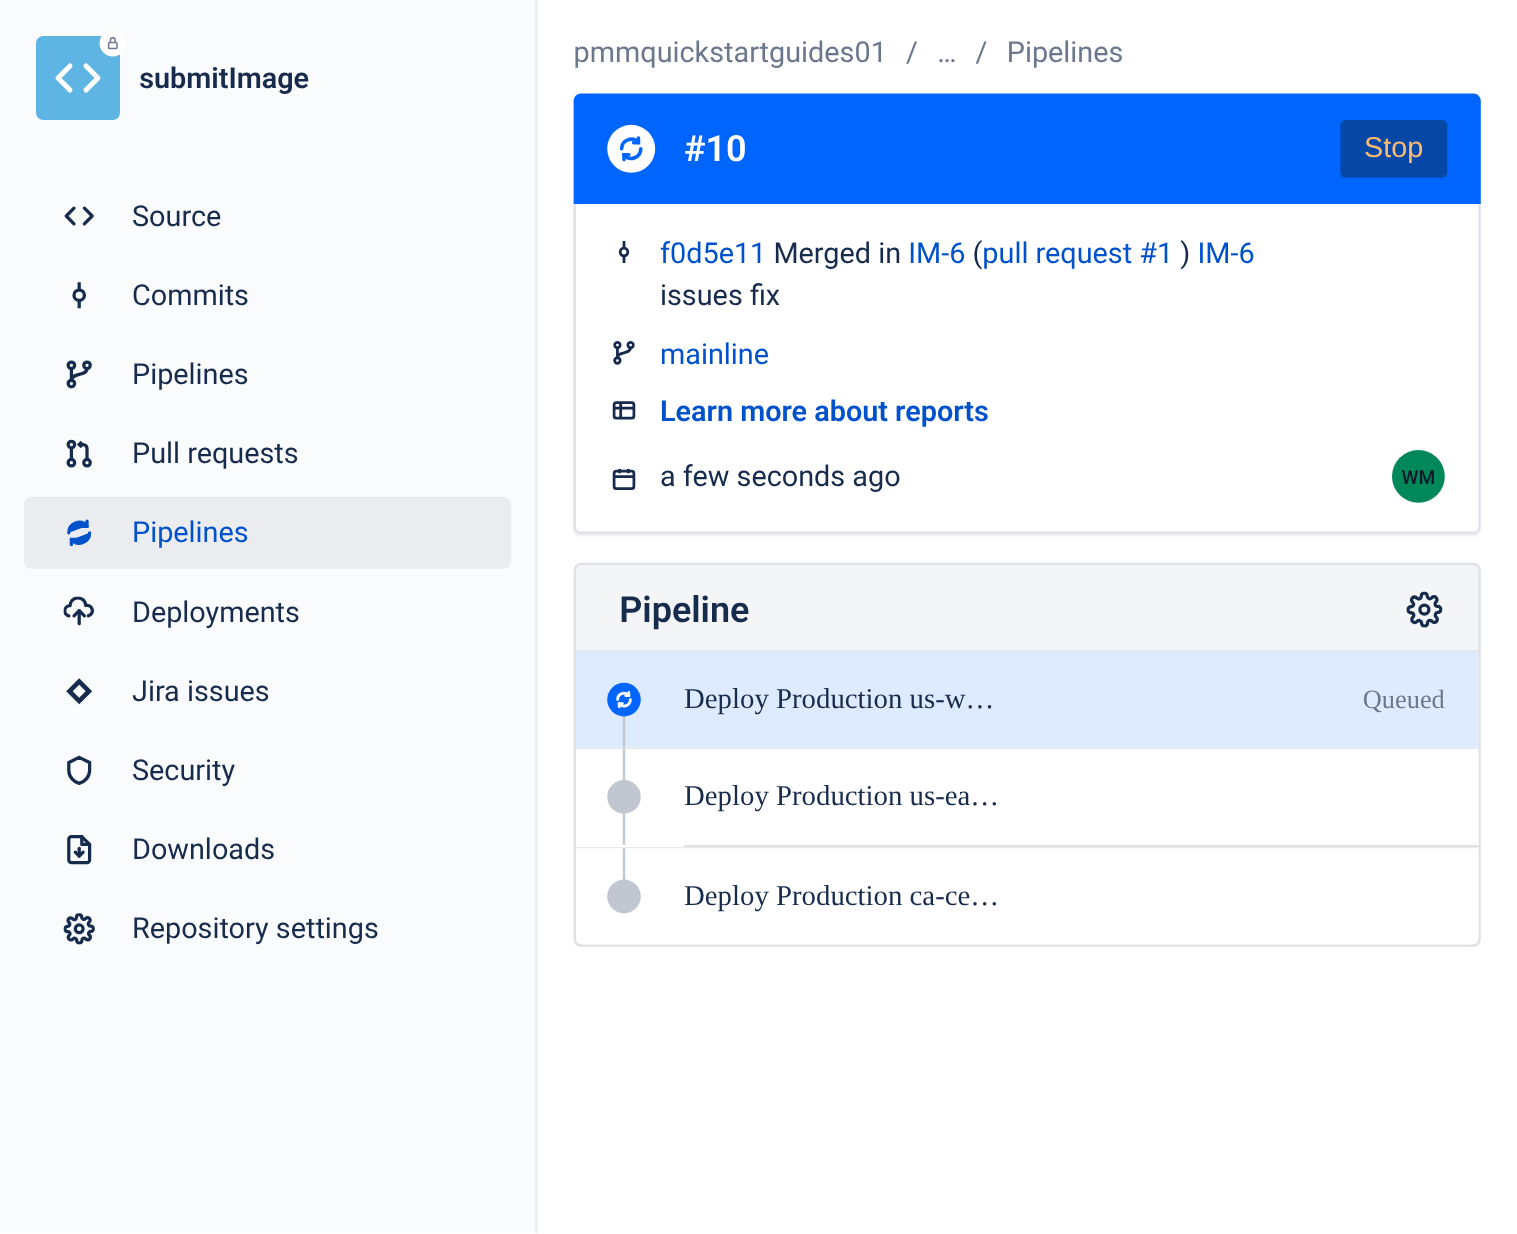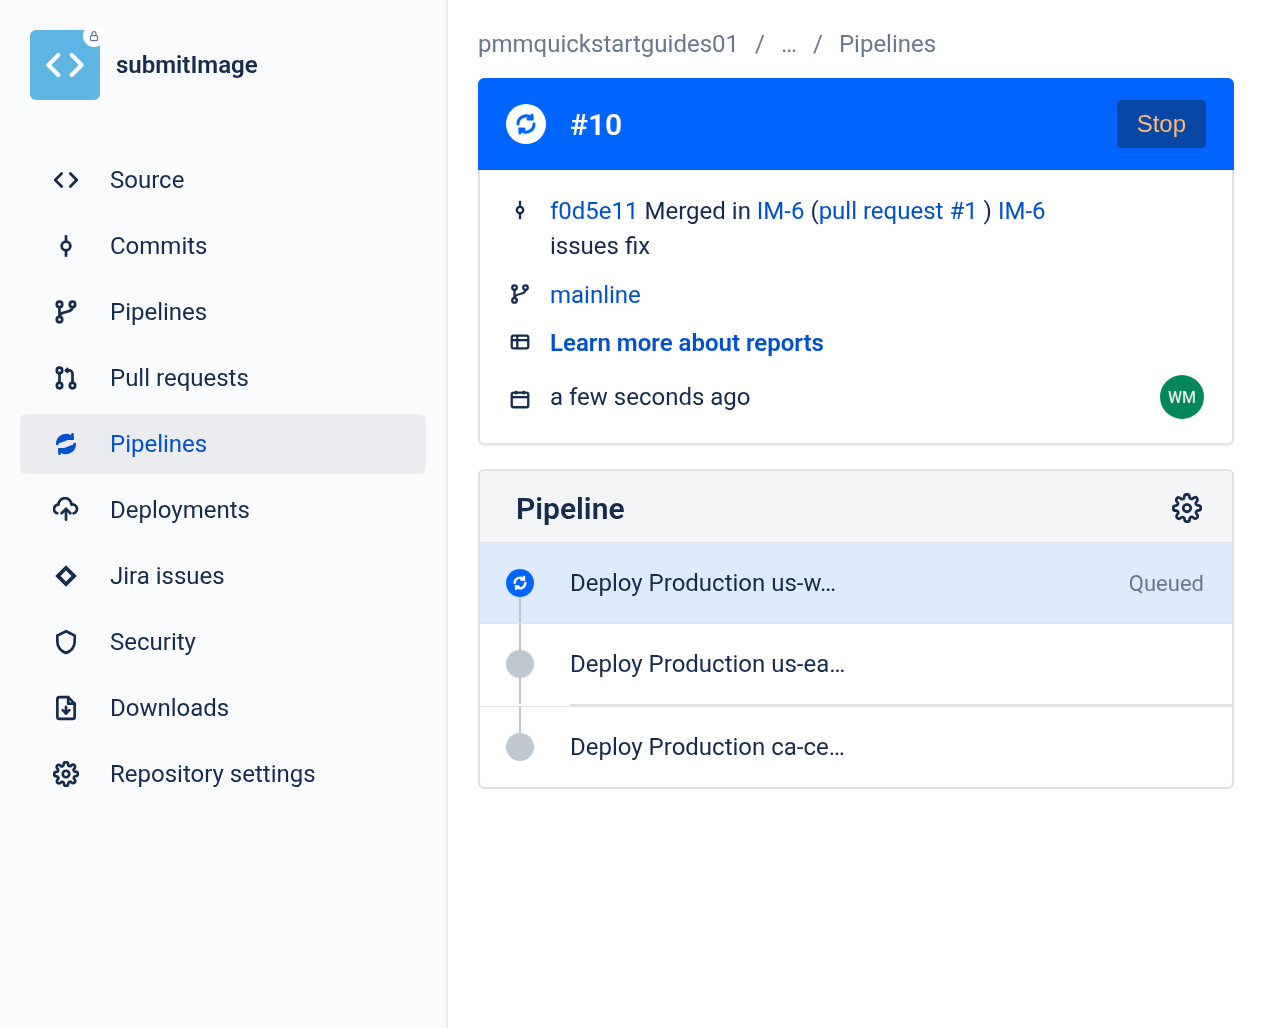--- a/index.html
+++ b/index.html
@@ -109,21 +109,21 @@
   margin-bottom: 24px;
 }
 .run-row { display: flex; align-items: flex-start; gap: 18px; font-size: 24px; margin-bottom: 14px; }
 .run-row:last-child { margin-bottom: 0; }
 .run-row-icon { width: 24px; height: 24px; flex-shrink: 0; display: flex; align-items: center; justify-content: center; margin-top: 4px; }
 .run-row-icon svg { width: 22px; height: 22px; }
 .run-row-body { flex: 1; line-height: 1.45; }
 .link { color: #0052CC; text-decoration: none; }
 .avatar {
   width: 44px; height: 44px; border-radius: 50%;
-  background: #00875A; color: #e5e5e5;
+  background: #00875A; color: #0f172a;
   display: flex; align-items: center; justify-content: center;
   font-size: 16px; font-weight: 500;
   flex-shrink: 0;
 }
 .run-row.with-avatar { align-items: center; }
 
 .pipeline-card {
   background: #F4F5F7;
   border: 2px solid #DFE1E6;
   border-radius: 6px;
@@ -137,20 +137,21 @@
 .gear-icon { width: 32px; height: 32px; cursor: pointer; }
 .gear-icon svg { width: 30px; height: 30px; }
 
 .stage {
   display: flex; align-items: center;
   padding: 26px 28px 26px 26px;
   gap: 36px;
   border-top: 1px solid #DFE1E6;
   font-size: 24px;
   position: relative;
+  font-family: Liberation Serif, serif;
 }
 .stage.selected { background: #DEEBFF; }
 .stage-dot {
   width: 28px; height: 28px; border-radius: 50%;
   background: #C1C7D0;
   flex-shrink: 0;
   position: relative;
   z-index: 2;
 }
 .stage-dot.running {

